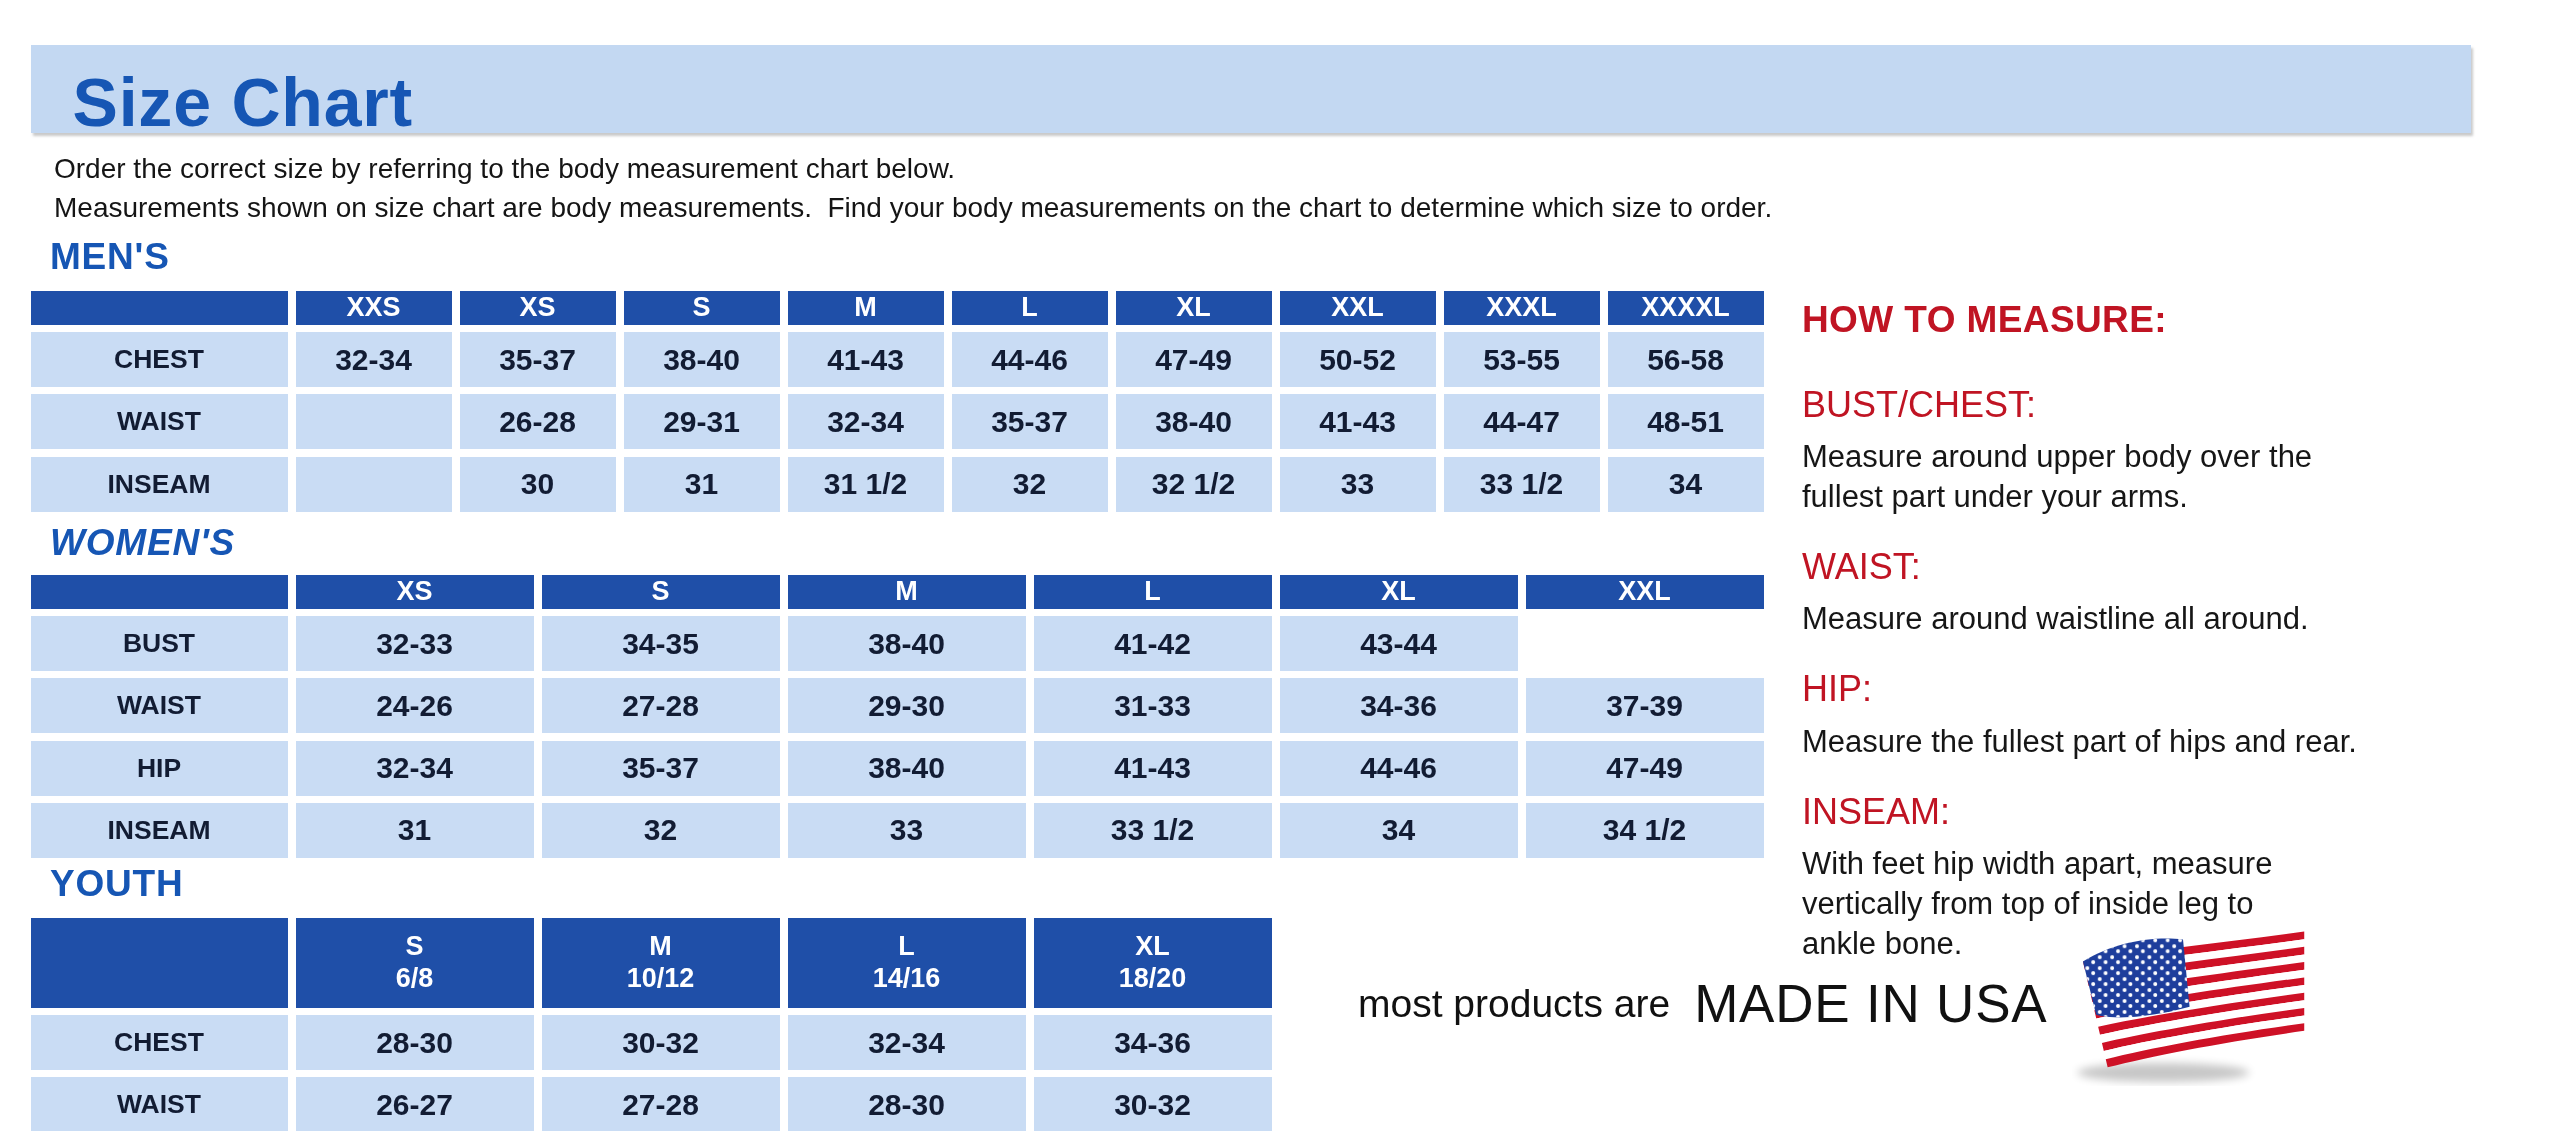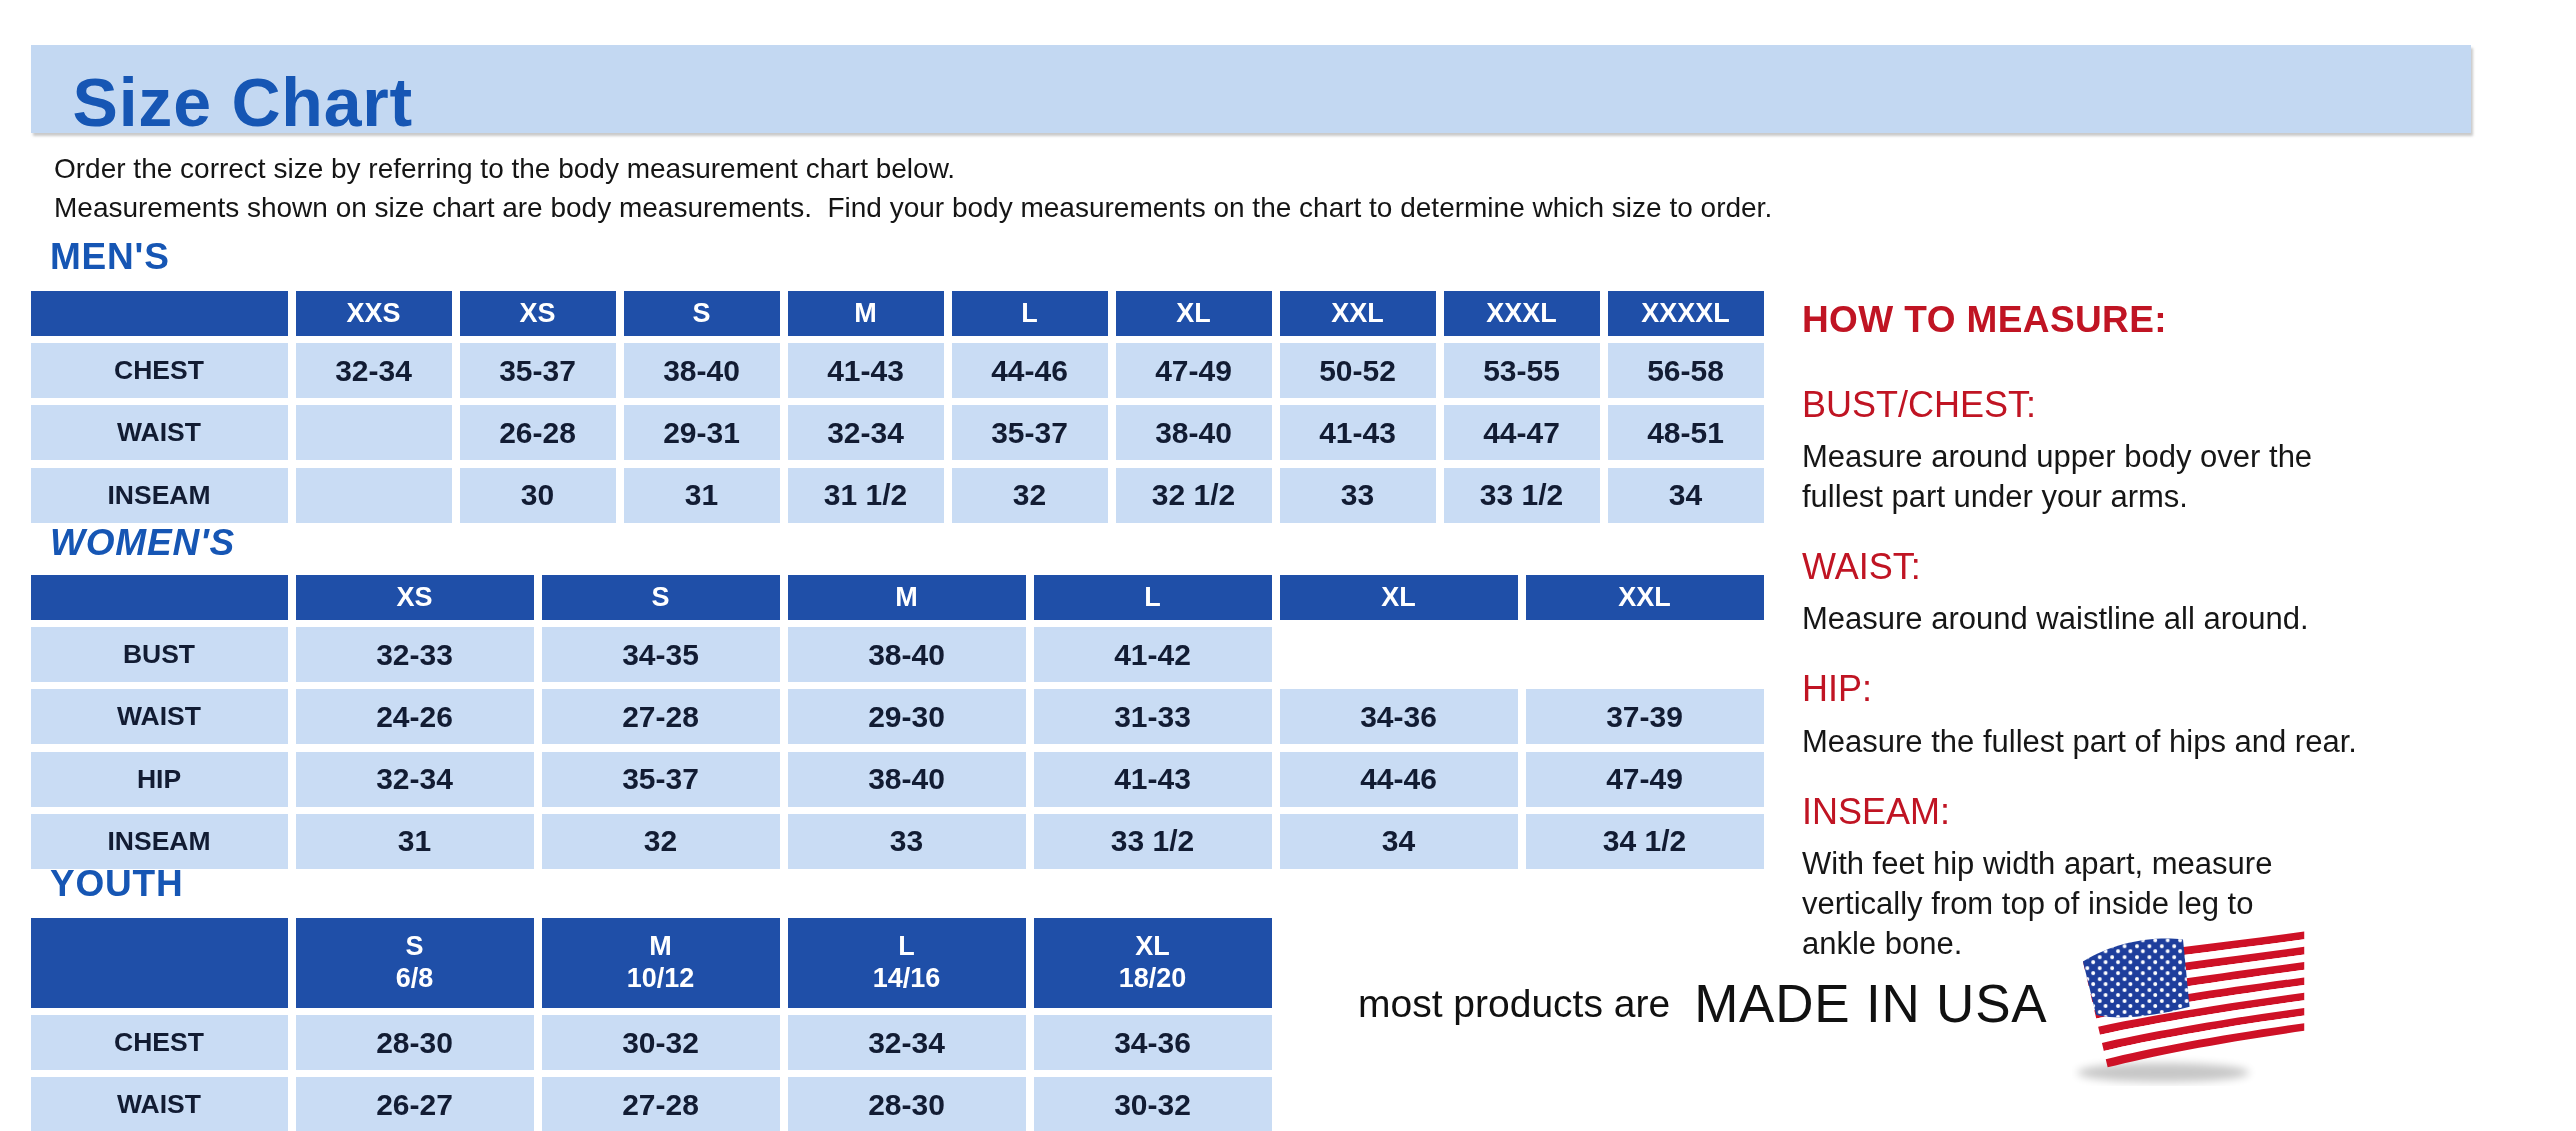--- a/index.html
+++ b/index.html
@@ -46,21 +46,21 @@
   
   .size-table{position:absolute;display:flex;flex-direction:column;row-gap:7.2px;}
   #table-mens{left:30.5px;top:291px;}
   #table-womens{left:30.5px;top:575px;}
   #table-youth{left:30.5px;top:918px;}
   .trow{display:flex;column-gap:8px;}
   .cell{display:flex;align-items:center;justify-content:center;flex:none;box-sizing:border-box;}
   .label-cell{width:257px;}
   .trow.header .cell{
     background:var(--table_header_bg);color:#ffffff;font-weight:bold;
-    font-size:27px;height:45px;white-space:pre-line;text-align:center;line-height:1.18;
+    font-size:27px;height:34px;white-space:pre-line;text-align:center;line-height:1.18;
   }
   .trow.data .cell{
     background:var(--cell_bg);height:55px;
     font-weight:bold;font-size:30px;color:var(--value_text);
   }
   .trow.data .label-cell{font-size:26.5px;}
   [data-table="mens"] .cell:not(.label-cell){width:156px;}
   [data-table="womens"] .cell:not(.label-cell){width:238px;}
   [data-table="youth"] .cell:not(.label-cell){width:238px;}
   [data-table="youth"] .trow.header .cell{height:90px;}
@@ -159,20 +159,21 @@
       <div class="cell">L</div>
       <div class="cell">XL</div>
       <div class="cell">XXL</div>
     </div>
     <div class="trow data">
       <div class="cell label-cell">BUST</div>
       <div class="cell">32-33</div>
       <div class="cell">34-35</div>
       <div class="cell">38-40</div>
       <div class="cell">41-42</div>
+      <div class="cell">43-44</div>
     </div>
     <div class="trow data">
       <div class="cell label-cell">WAIST</div>
       <div class="cell">24-26</div>
       <div class="cell">27-28</div>
       <div class="cell">29-30</div>
       <div class="cell">31-33</div>
       <div class="cell">34-36</div>
       <div class="cell">37-39</div>
     </div>

